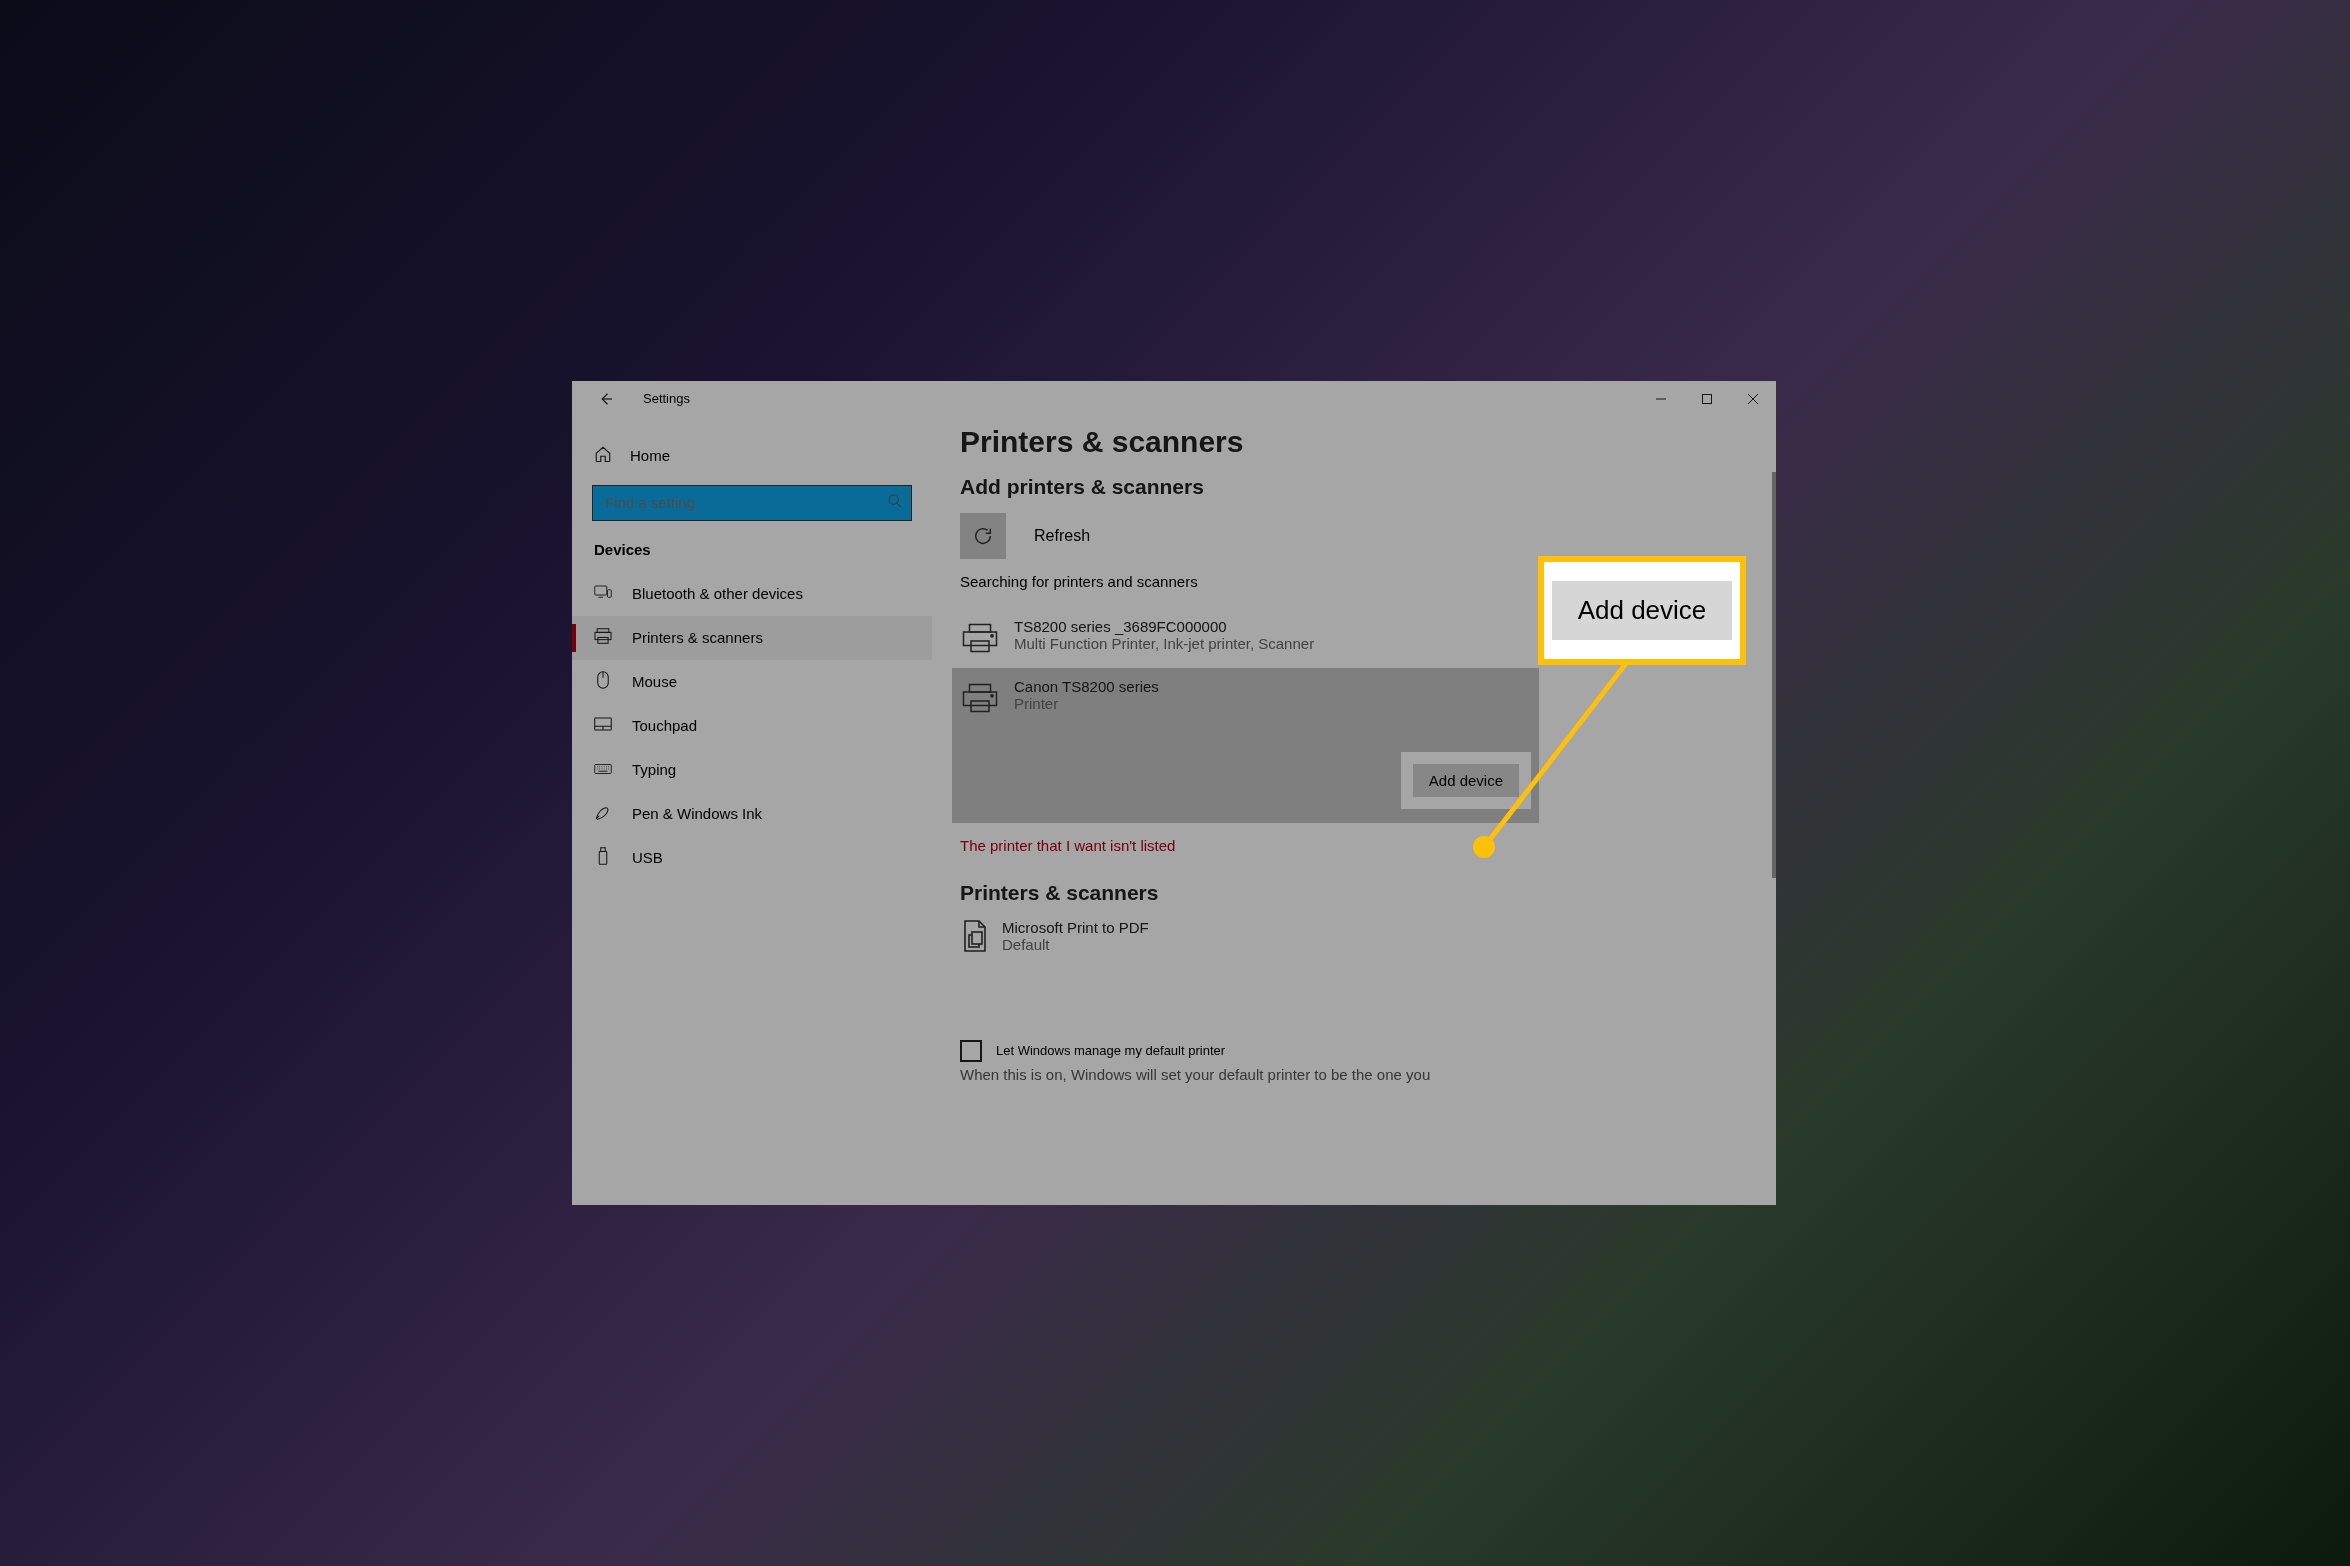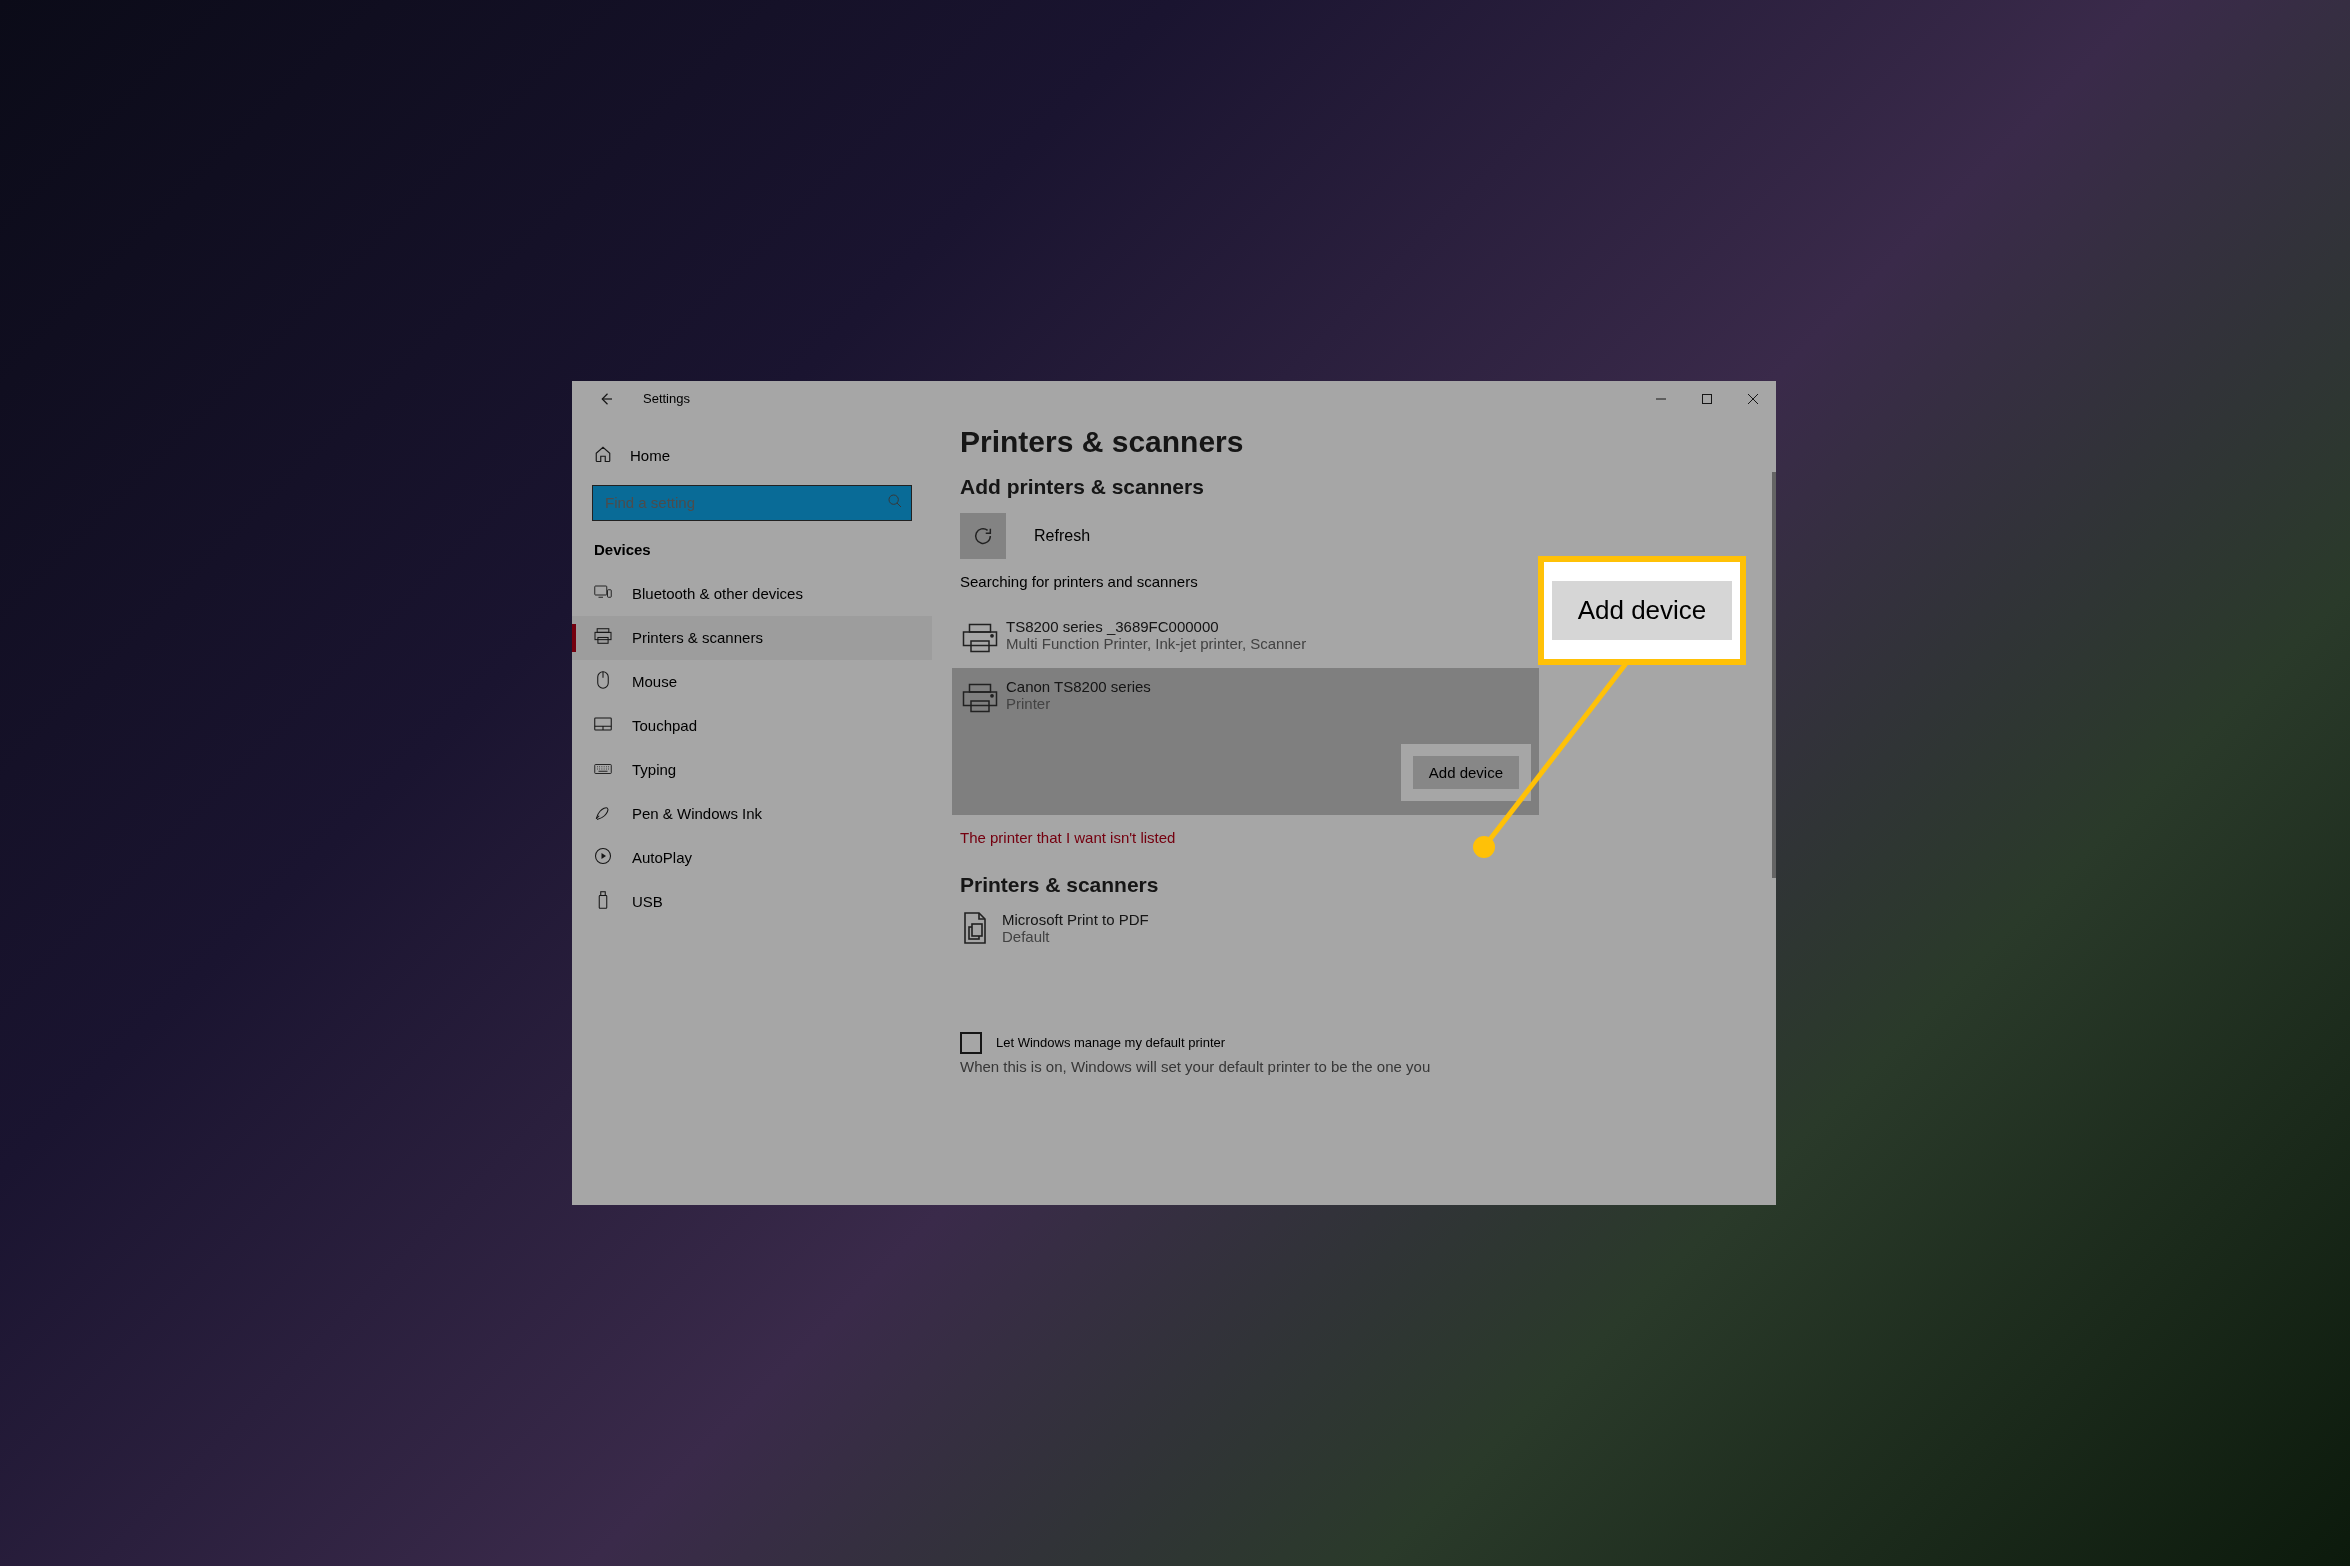--- a/index.html
+++ b/index.html
@@ -149,21 +149,21 @@
   .refresh-btn {
     width: 46px; height: 46px;
     background: #c9c9c9;
     display:flex; align-items:center; justify-content:center;
     font-size: 20px;
   }
   .status-line { font-size: 15px; margin-bottom: 22px; }
 
   .printer-row {
     display:flex; align-items:flex-start;
-    gap: 6px;
+    gap: 14px;
     padding: 6px 0 10px 0;
     width: 503px;
   }
   .printer-row.selected {
     background: #c4c4c4;
     width: 587px;
     padding: 10px 0 10px 8px;
     margin-left: -8px;
     flex-wrap: wrap;
   }
@@ -361,29 +361,20 @@
           <span class="nav-icon">
             <svg width="18" height="18" viewBox="0 0 24 24" fill="none" stroke="#222" stroke-width="1.4">
                 <path d="M3 21s2-7 5-10 8-6 10-4-1 7-4 10-10 5-10 5"></path>
                 <path d="M3 21l4-4"></path>
               </svg>
           </span>
           <span>Pen &amp; Windows Ink</span>
         </div>
         <div class="nav-item">
           <span class="nav-icon">
-            <svg width="18" height="18" viewBox="0 0 24 24" fill="none" stroke="#222" stroke-width="1.4">
-                <circle cx="12" cy="12" r="10"></circle>
-                <path d="M10 8l6 4-6 4z" fill="#222" stroke="none"></path>
-              </svg>
-          </span>
-          <span>AutoPlay</span>
-        </div>
-        <div class="nav-item">
-          <span class="nav-icon">
             <svg width="12" height="18" viewBox="0 0 14 24" fill="none" stroke="#222" stroke-width="1.4">
                 <rect x="4" y="1" width="6" height="5"></rect>
                 <rect x="2" y="6" width="10" height="17" rx="1"></rect>
               </svg>
           </span>
           <span>USB</span>
         </div>
       </div>
 
       <div class="content">

